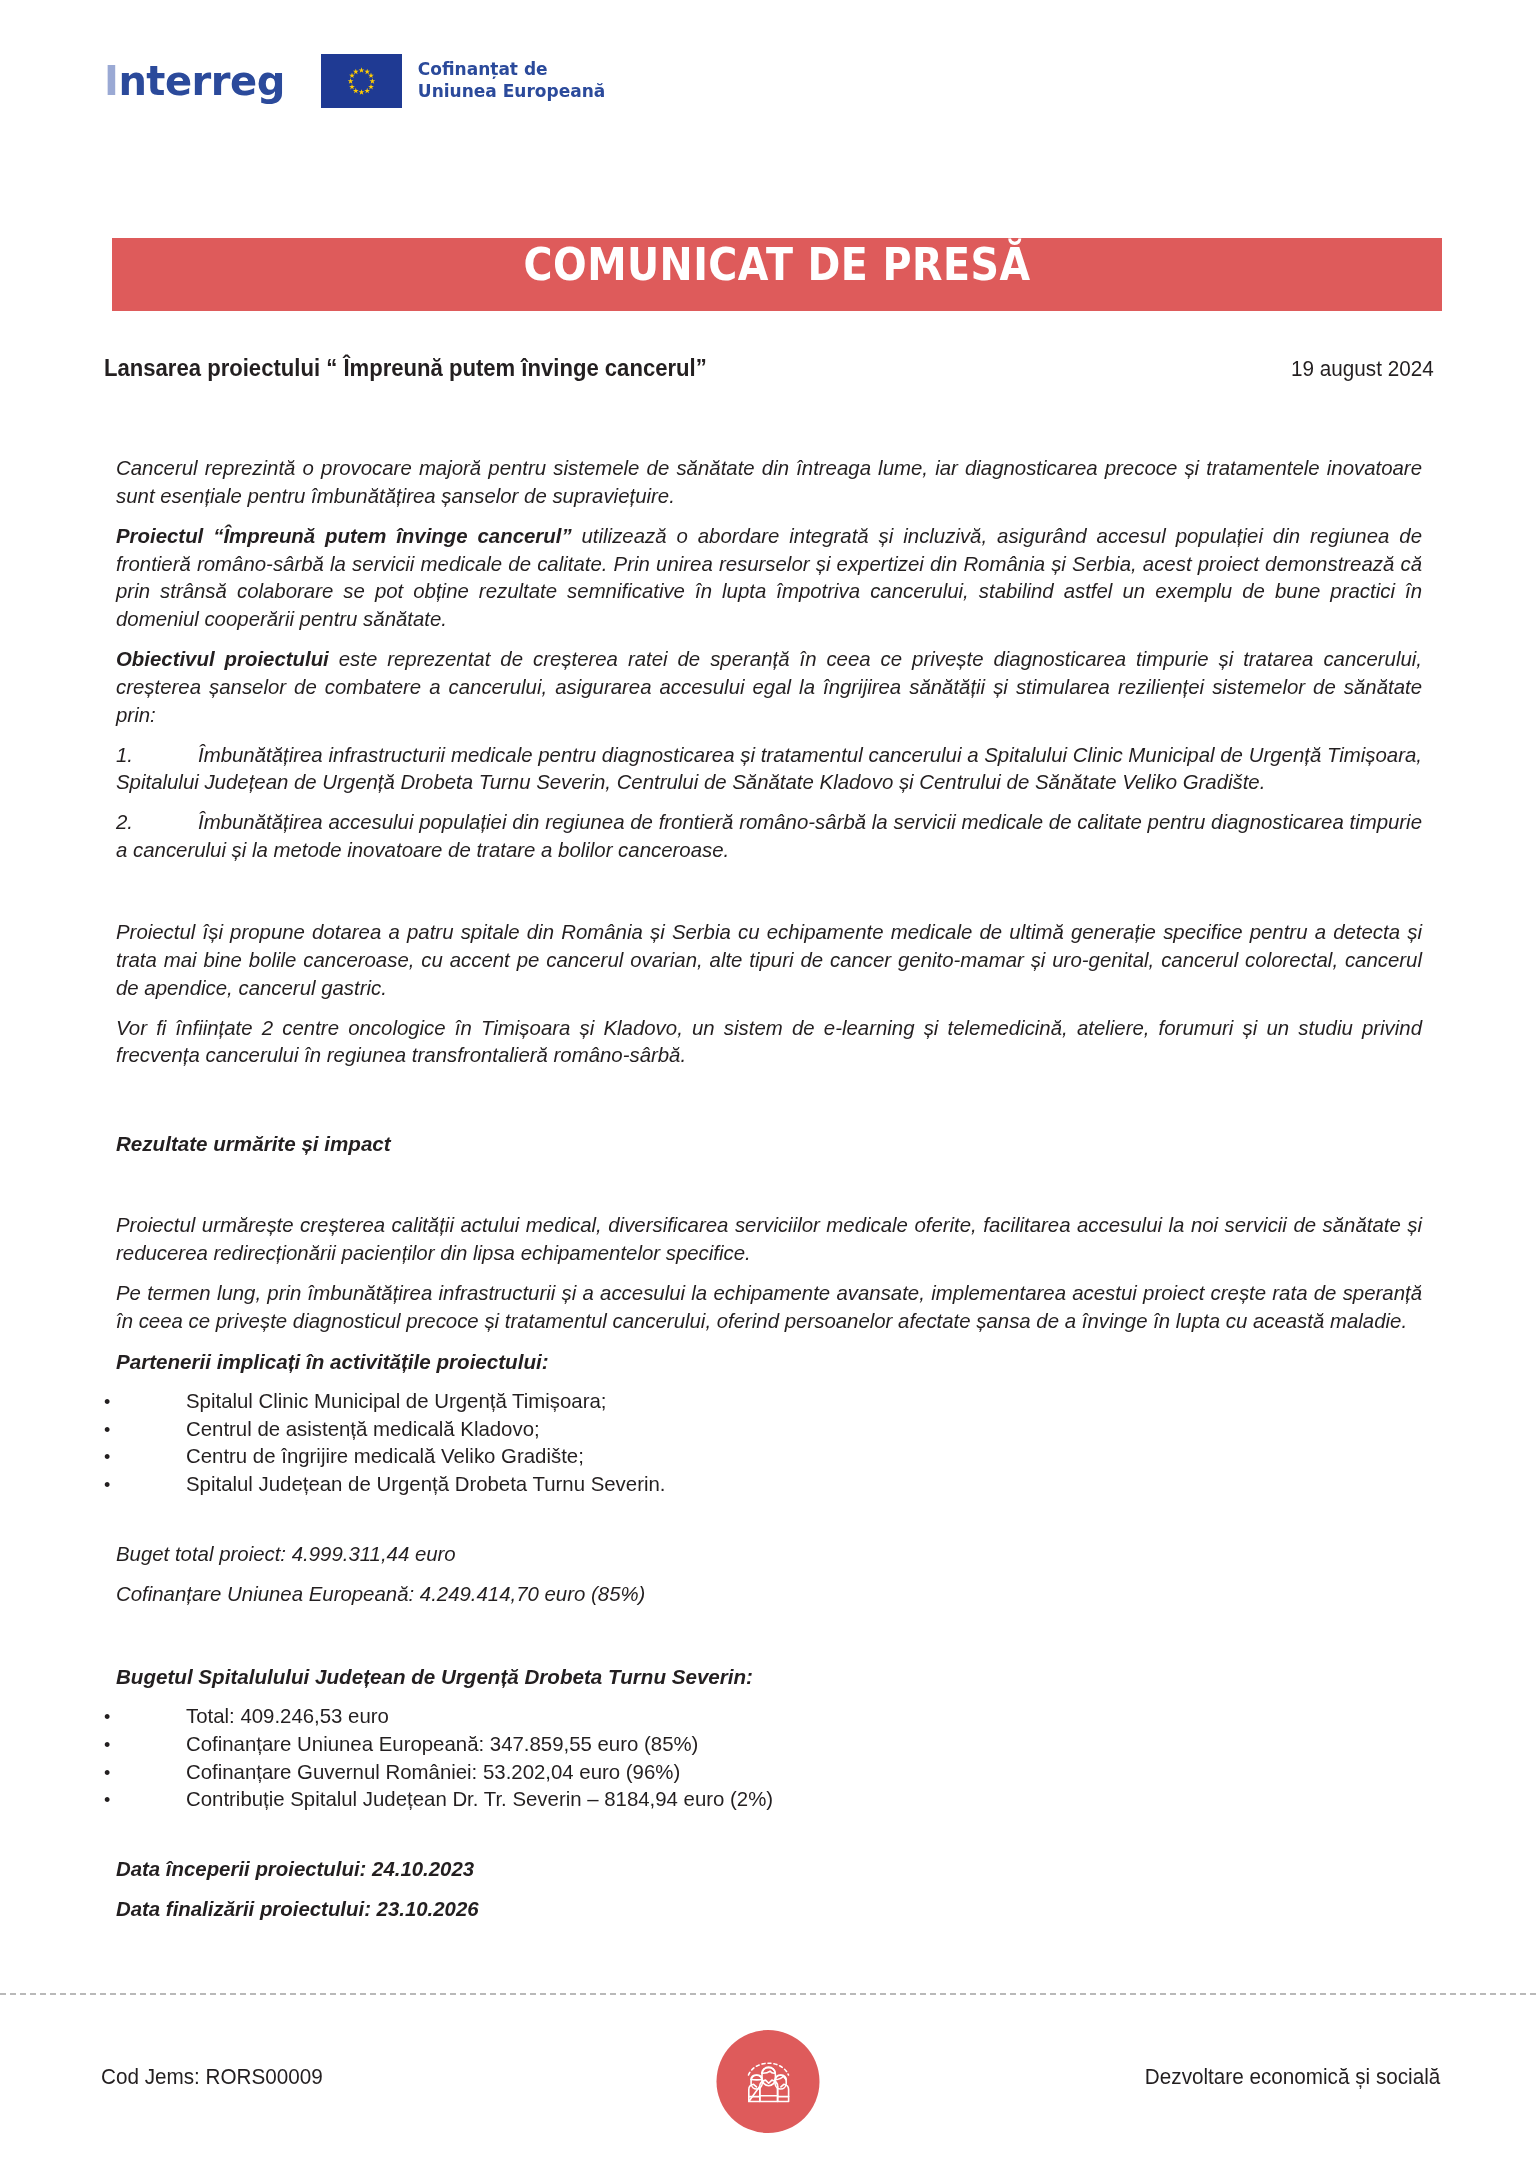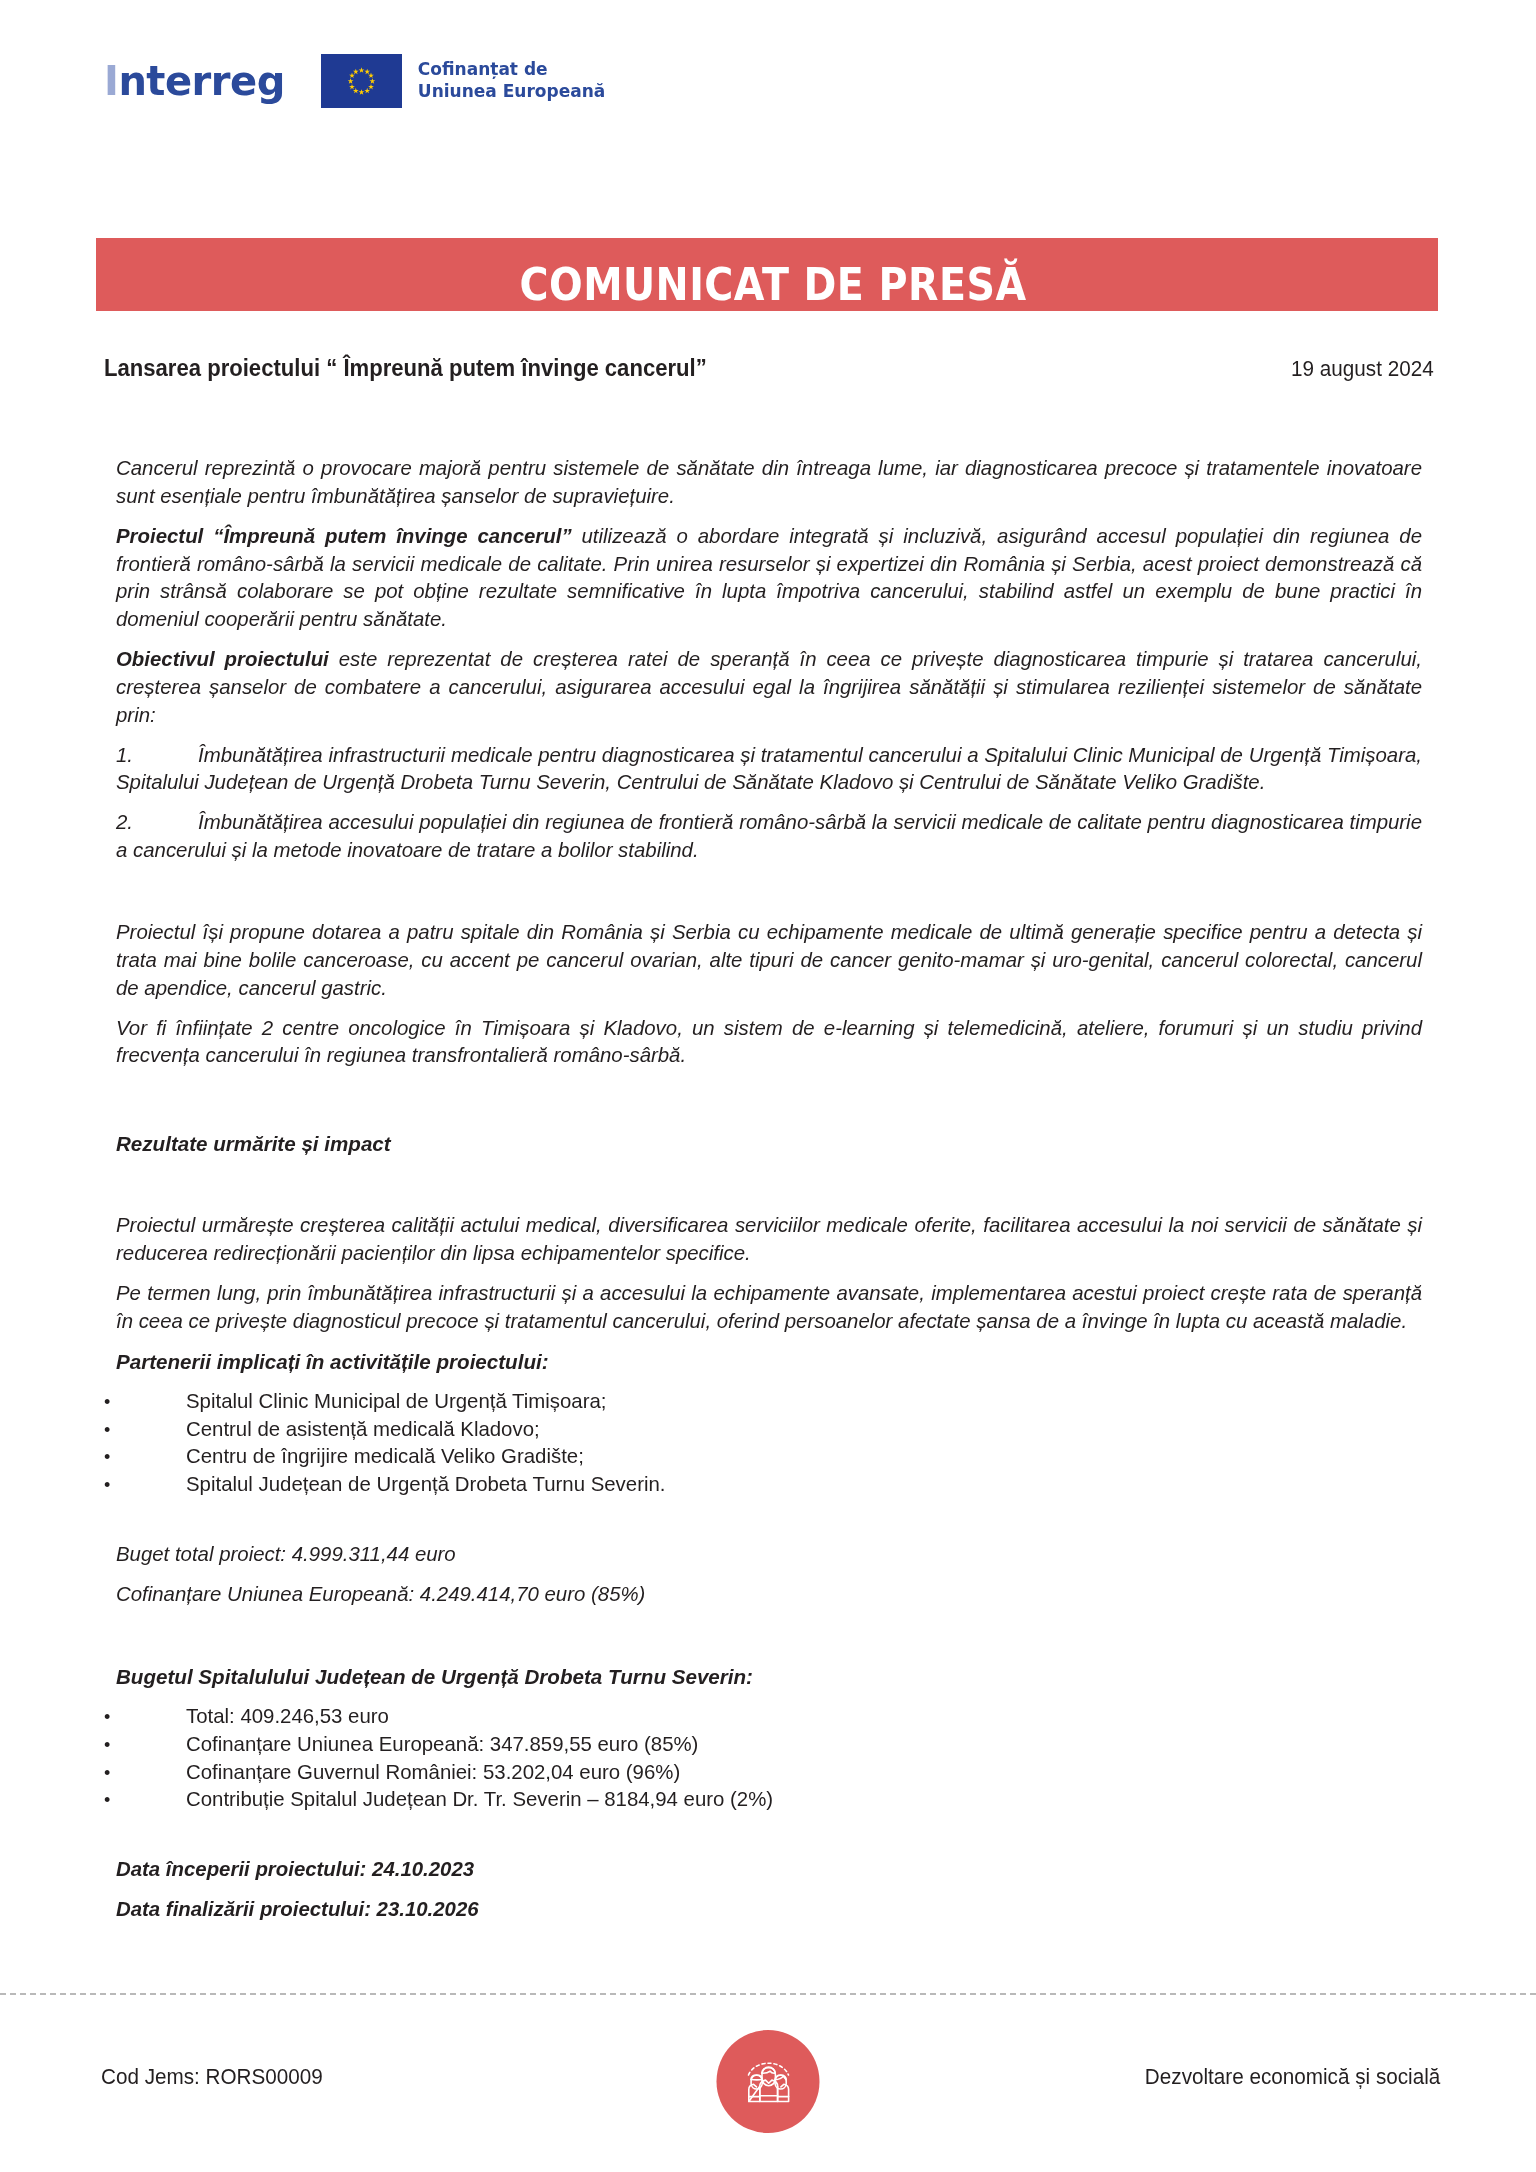--- a/index.html
+++ b/index.html
@@ -84,28 +84,27 @@
     font-family: "DejaVu Sans", sans-serif;
     font-weight: bold;
     font-size: 19px;
     color: #2B4A9B;
   }
 
   
   .banner {
     position: absolute;
     top: 238px;
-    left: 96px;
+    left: 112px;
     width: 1330px;
     height: 73px;
     background: #DE5B5B;
     display: flex;
-    align-items: flex-end;
+    align-items: flex-start;
     justify-content: center;
-    padding-left: 12px;
   }
   .banner-title {
     color: #ffffff;
     font-family: "DejaVu Sans", sans-serif;
     font-weight: bold;
     font-size: 45px;
     letter-spacing: 0.5px;
     transform: scaleX(0.88);
     white-space: nowrap;
   }
@@ -290,21 +289,21 @@
   <div class="content">
 
     <p class="blk">Cancerul reprezintă o provocare majoră pentru sistemele de sănătate din întreaga lume, iar diagnosticarea precoce și tratamentele inovatoare sunt esențiale pentru îmbunătățirea șanselor de supraviețuire.</p>
 
     <p class="blk"><span class="b">Proiectul “Împreună putem învinge cancerul”</span><span> utilizează o abordare integrată și incluzivă, asigurând accesul populației din regiunea de frontieră româno-sârbă la servicii medicale de calitate. Prin unirea resurselor și expertizei din România și Serbia, acest proiect demonstrează că prin strânsă colaborare se pot obține rezultate semnificative în lupta împotriva cancerului, stabilind astfel un exemplu de bune practici în domeniul cooperării pentru sănătate.</span></p>
 
     <p class="blk-tight"><span class="b">Obiectivul proiectului</span><span> este reprezentat de creșterea ratei de speranță în ceea ce privește diagnosticarea timpurie și tratarea cancerului, creșterea șanselor de combatere a cancerului, asigurarea accesului egal la îngrijirea sănătății și stimularea rezilienței sistemelor de sănătate prin:</span></p>
 
     <p class="numline"><span class="num">1.</span><span>Îmbunătățirea infrastructurii medicale pentru diagnosticarea și tratamentul cancerului a Spitalului Clinic Municipal de Urgență Timișoara, Spitalului Județean de Urgență Drobeta Turnu Severin, Centrului de Sănătate Kladovo și Centrului de Sănătate Veliko Gradište.</span></p>
 
-    <p class="numline"><span class="num">2.</span><span>Îmbunătățirea accesului populației din regiunea de frontieră româno-sârbă la servicii medicale de calitate pentru diagnosticarea timpurie a cancerului și la metode inovatoare de tratare a bolilor stabilind.</span></p>
+    <p class="numline"><span class="num">2.</span><span>Îmbunătățirea accesului populației din regiunea de frontieră româno-sârbă la servicii medicale de calitate pentru diagnosticarea timpurie a cancerului și la metode inovatoare de tratare a bolilor canceroase.</span></p>
 
     <div class="sp-md"></div>
 
     <p class="blk-tight">Proiectul își propune dotarea a patru spitale din România și Serbia cu echipamente medicale de ultimă generație specifice pentru a detecta și trata mai bine bolile canceroase, cu accent pe cancerul ovarian, alte tipuri de cancer genito-mamar și uro-genital, cancerul colorectal, cancerul de apendice, cancerul gastric.</p>
     <p class="blk-tight">Vor fi înființate 2 centre oncologice în Timișoara și Kladovo, un sistem de e-learning și telemedicină, ateliere, forumuri și un studiu privind frecvența cancerului în regiunea transfrontalieră româno-sârbă.</p>
 
     <div class="sp-lg"></div>
 
     <p class="head-bold">Rezultate urmărite și impact</p>
 

